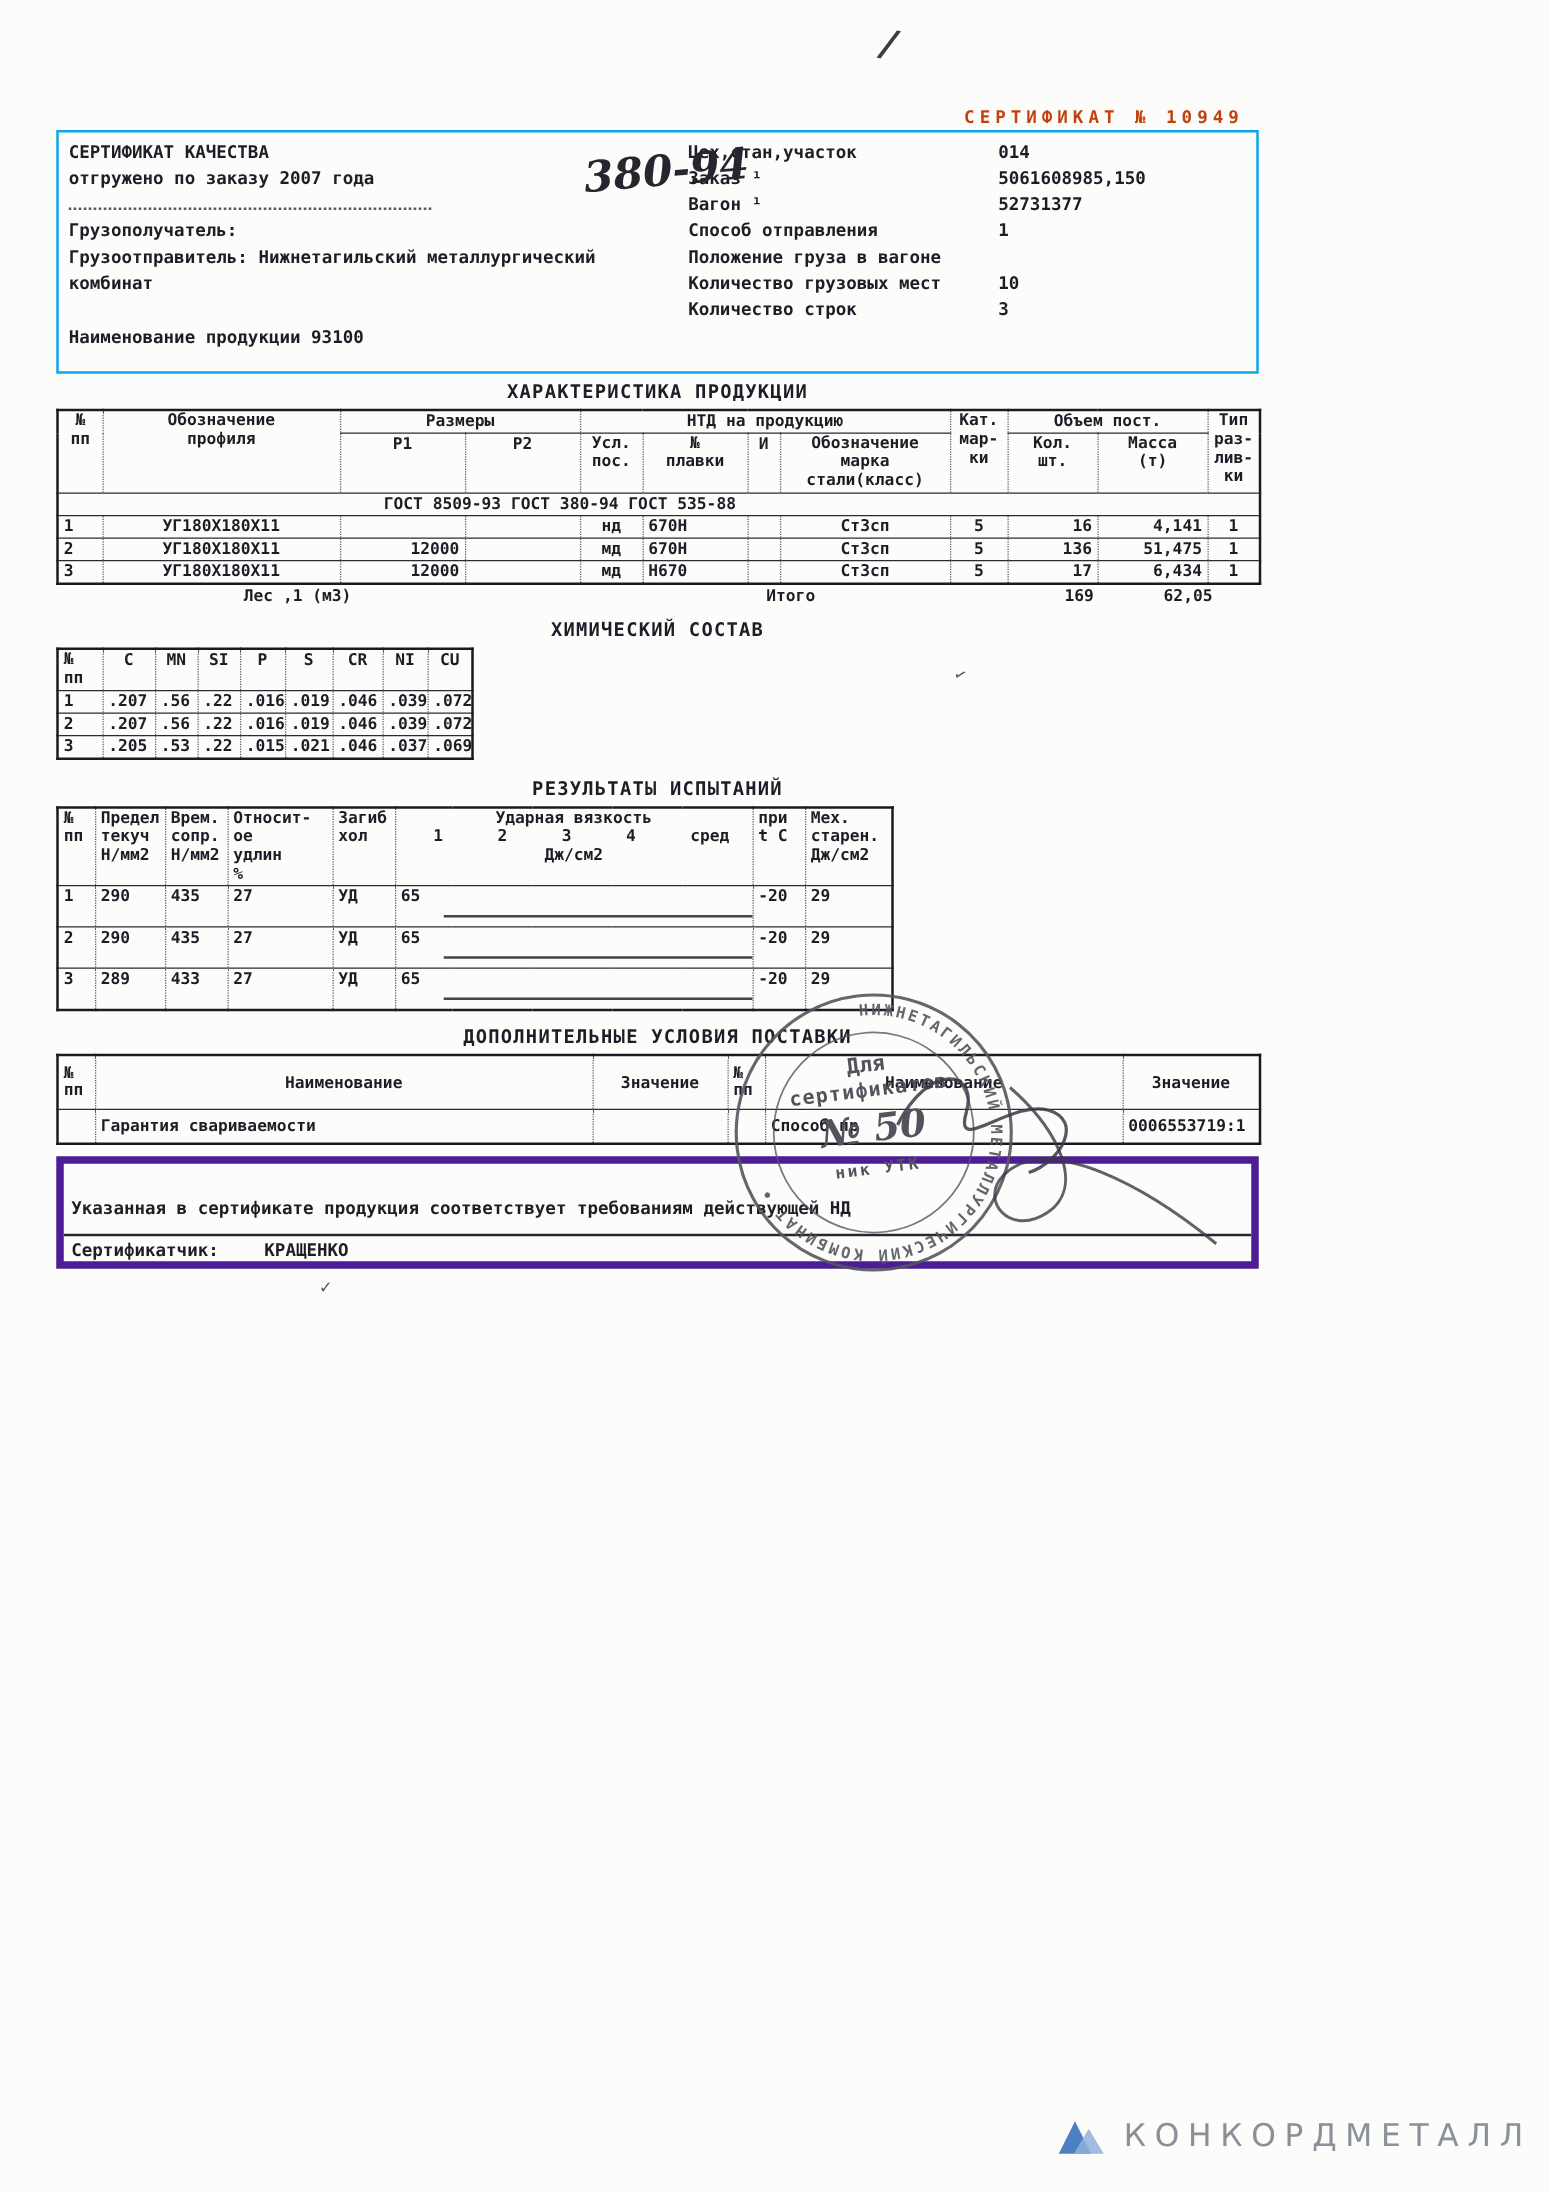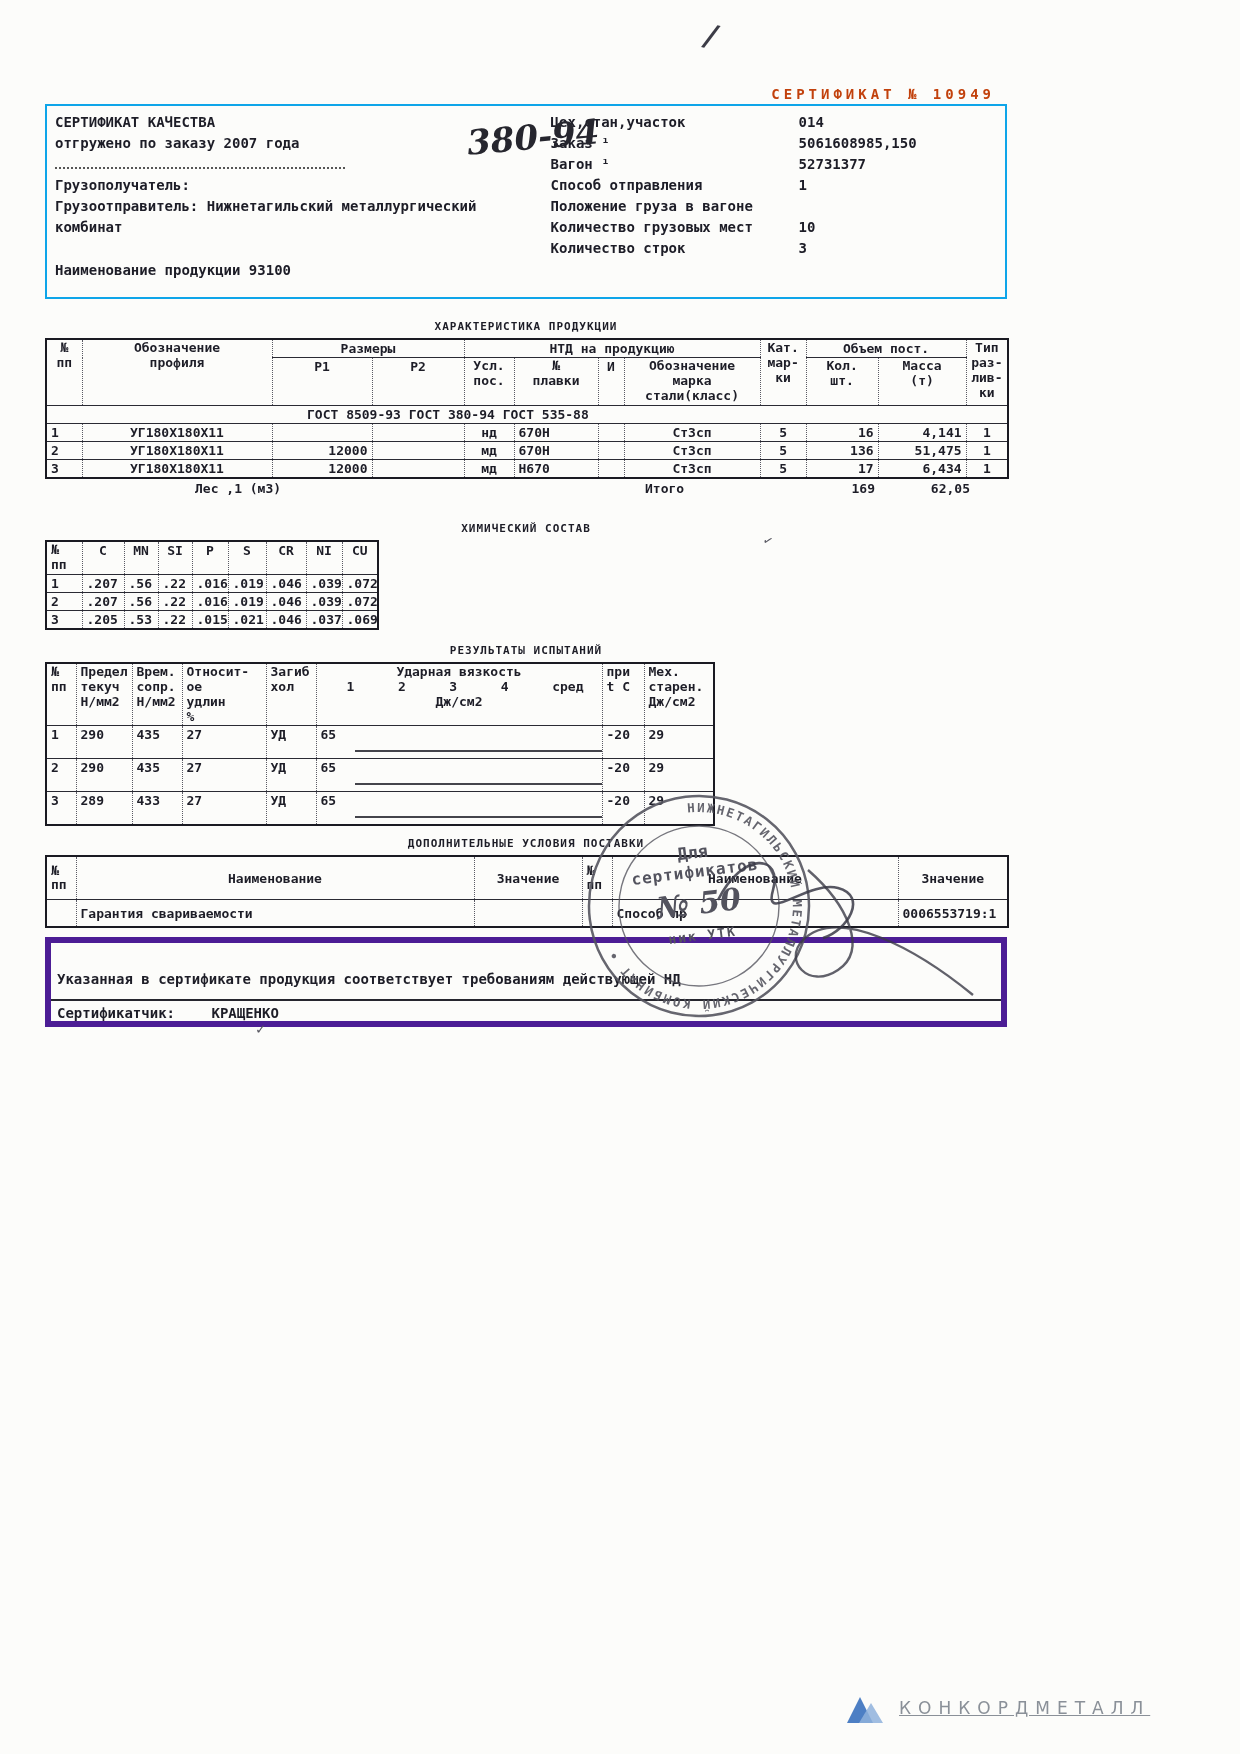--- a/index.html
+++ b/index.html
@@ -11,33 +11,33 @@
   .header-box{border:2px solid #0ea5e9;position:relative;display:flex;
               padding:6px 8px 16px 8px;min-height:140px;font-size:14px;font-weight:bold;line-height:1.5;gap:12px;}
   .hl{width:52%;}
   .hr{width:48%;}
   .hrow{display:flex;}
   .hlabel{width:248px;flex:none;}
   .hvalue{flex:1;}
   .uline{display:inline-block;width:290px;border-bottom:2px dotted #555;height:12px;}
   .handwritten{position:absolute;left:420px;top:6px;font-family:"DejaVu Serif",serif;
                font-style:italic;font-size:34px;font-weight:bold;color:#26262e;transform:rotate(-5deg);}
-  .sec-title{text-align:center;font-weight:bold;font-size:11px;letter-spacing:1px;margin:21px 0 5px 0;}
+  .sec-title{text-align:center;font-weight:bold;font-size:15px;letter-spacing:1px;margin:5px 0 5px 0;}
   table{border-collapse:collapse;table-layout:fixed;font-size:13px;font-weight:bold;border:2px solid #1a1a22;}
   th,td{border-left:1px dotted #5a5a64;border-right:1px dotted #5a5a64;
         border-top:1px solid #2a2a33;border-bottom:1px solid #2a2a33;
         padding:1px 4px;vertical-align:top;overflow:hidden;}
   th{font-weight:bold;}
   .pre{white-space:pre-line;text-align:center;line-height:1.15;}
   .c{text-align:center;} .r{text-align:right;} .l{text-align:left;}
   .gost td{border-left:none;border-right:none;text-align:left;padding-left:260px;}
   .char-tbl{width:962px;}
   .totals{position:relative;height:22px;font-size:13px;font-weight:bold;}
   .totals span{position:absolute;top:2px;}
-  .t-note{left:150px;} .t-itogo{left:600px;} .t-qty{left:770px;width:60px;text-align:right;}
+  .t-note{left:150px;} .t-itogo{left:568px;} .t-qty{left:770px;width:60px;text-align:right;}
   .t-mass{left:855px;width:70px;text-align:right;}
   .chem-tbl{width:332px;margin-top:2px;}
   .chem-tbl td{text-align:left;}
   .tests-tbl{width:668px;}
   .imp-head{padding:0 4px;}
   .imp-nums{display:flex;justify-content:space-between;padding:0 14px 0 26px;}
   .imp-unit{text-align:center;}
   .smear{display:inline-block;width:250px;height:2px;background:#23232b;vertical-align:middle;margin-left:34px;opacity:.85;}
   .cond-tbl{width:962px;}
   .cond-tbl th{height:40px;vertical-align:middle;}
@@ -52,22 +52,22 @@
   .stamp{position:absolute;left:583px;top:790px;width:232px;height:232px;transform:rotate(-7deg);
          color:#53535e;pointer-events:none;}
   .stamp svg{position:absolute;left:0;top:0;}
   .stamp-center{position:absolute;left:36px;top:52px;width:160px;text-align:center;font-weight:bold;line-height:1.2;}
   .st1{font-size:17px;} .st2{font-size:16px;letter-spacing:1px;}
   .st3{font-family:"DejaVu Serif",serif;font-size:30px;font-style:italic;margin:4px 0 6px 0;}
   .st4{font-size:13px;letter-spacing:2px;}
   .signature{position:absolute;left:688px;top:810px;pointer-events:none;}
   
   .logo{position:absolute;left:845px;top:1692px;display:flex;align-items:center;}
-  .logo-text{margin-left:14px;font-family:"DejaVu Sans",sans-serif;font-size:17px;
-             letter-spacing:7px;color:#8a9098;text-decoration:underline;}
+  .logo-text{margin-left:14px;font-family:"DejaVu Sans",sans-serif;font-size:25px;
+             letter-spacing:7px;color:#8a9098;}
   
   .artifact{position:absolute;color:#3c3c46;font-weight:bold;}
   .art-1{left:702px;top:18px;font-size:30px;transform:rotate(12deg);}
   .art-2{left:256px;top:1020px;font-size:15px;color:#55555f;}
   .art-3{left:764px;top:532px;font-size:14px;color:#55555f;transform:rotate(20deg);}
 </style>
 </head>
 <body>
 
 <div class="page">

